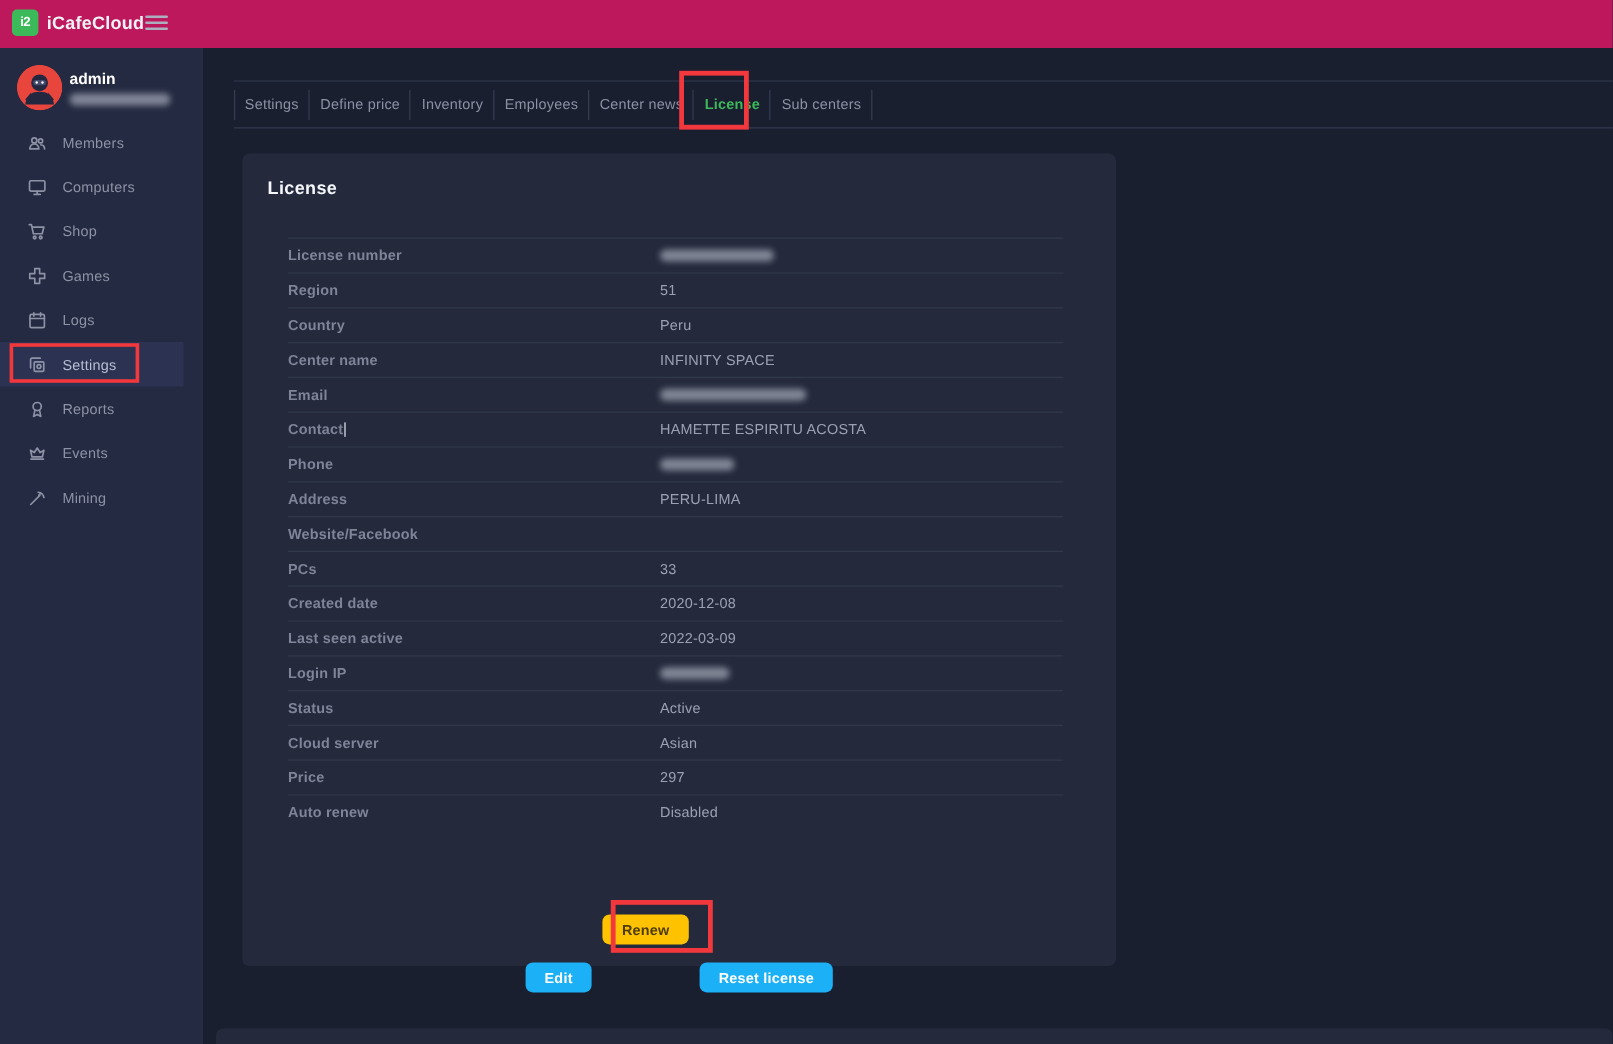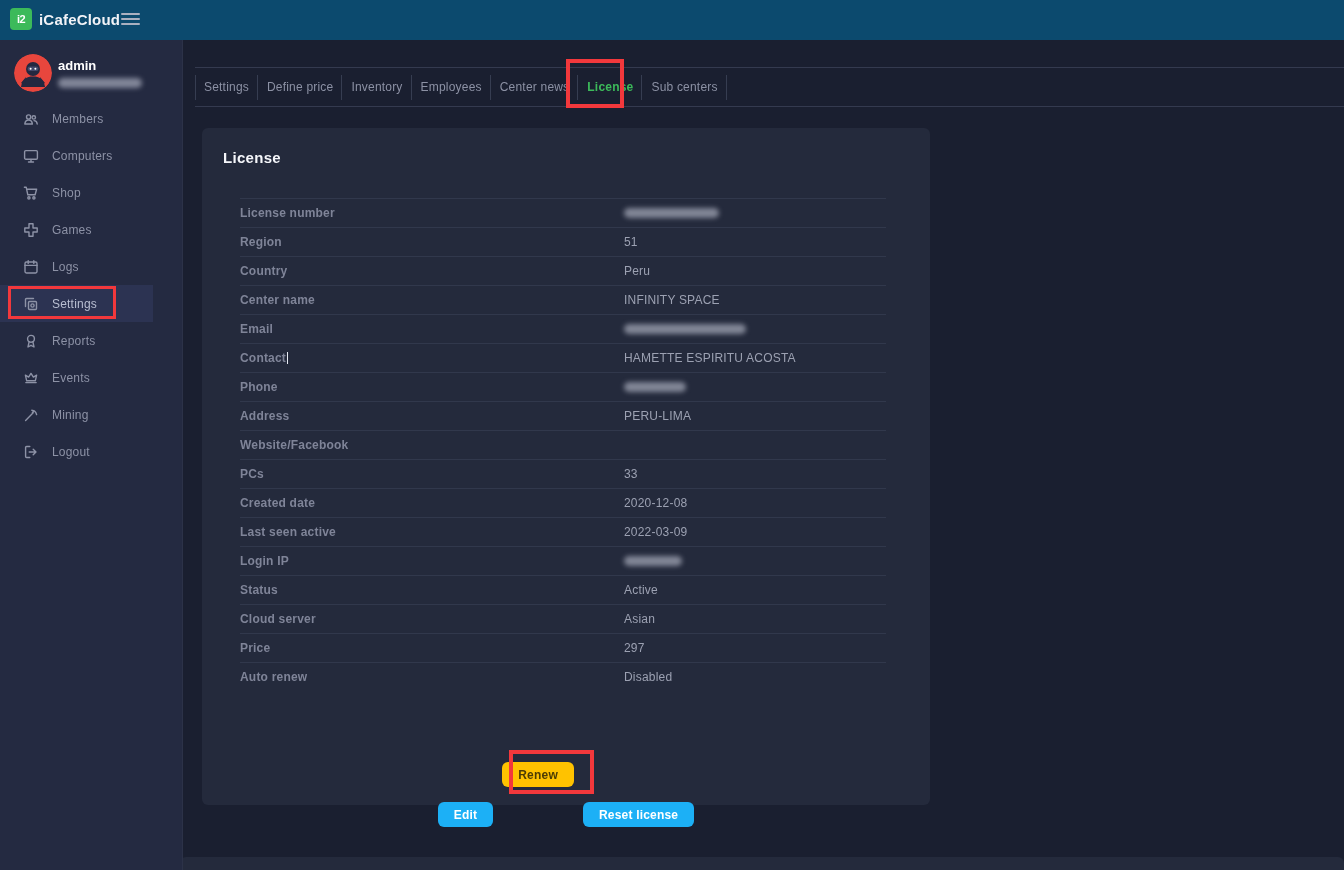--- a/index.html
+++ b/index.html
@@ -7,36 +7,36 @@
   body {
     font-family:"Liberation Sans", sans-serif;
     background:#1a1f30;
     position:relative;
     color:#9ca1b2;
   }
 
   
   .topbar {
     position:absolute; left:0; top:0; width:1344px; height:40px;
-    background:#0c4a6e; z-index:2;
+    background:#be185d; z-index:2;
   }
   .logo { position:absolute; left:10px; top:8px; display:flex; align-items:center; gap:7px; cursor:pointer; }
   .logo-badge {
     width:22px; height:22px; border-radius:4px; background:var(--green,#1ea64d);
     color:#fff; font-weight:bold; font-size:11px; display:flex; align-items:center; justify-content:center;
     letter-spacing:-0.5px;
   }
   .logo-text { color:#f2f3f7; font-size:15px; font-weight:600; letter-spacing:0.2px; }
   .hamburger { position:absolute; left:121px; top:13px; width:19px; cursor:pointer; }
   .hamburger span { display:block; width:19px; height:2px; background:#aab0c0; margin-bottom:3px; border-radius:1px; }
   .hamburger span:last-child { margin-bottom:0; }
 
   
   .sidebar {
-    position:absolute; left:0; top:40px; width:183px; height:830px;
+    position:absolute; left:0; top:40px; width:169px; height:830px;
     background:#242a41; border-right:1px solid rgba(255,255,255,0.04); z-index:1;
   }
   .user { position:absolute; left:0; top:10px; width:153px; height:56px; cursor:pointer; }
   .avatar { position:absolute; left:14px; top:4px; width:38px; height:38px; border-radius:50%; overflow:hidden; }
   .user-name { position:absolute; left:58px; top:8px; color:#fff; font-size:13px; font-weight:bold; }
   .user-sub { position:absolute; left:58px; top:28px; width:84px; height:9px; }
   .redacted-pill {
     display:inline-block; background:rgba(205,210,224,0.55); border-radius:5px;
     filter:blur(2.5px); height:10px; vertical-align:middle;
   }
@@ -73,21 +73,21 @@
   .tab.active { color:var(--green,#3cba5a); font-weight:bold; }
 
   
   .panel {
     position:absolute; left:49px; top:88px; width:728px; height:677px;
     background:#242a3c; border-radius:6px;
   }
   .panel-title { position:absolute; left:21px; top:21px; color:#f5f6fa; font-size:15px; font-weight:bold; letter-spacing:0.3px; }
   .table { position:absolute; left:38px; right:44px; top:70px; }
   .trow { height:29px; border-top:1px solid rgba(135,145,175,0.14); display:flex; align-items:center; }
-  .tlabel { width:384px; color:#7f8498; font-size:12px; font-weight:bold; letter-spacing:0.2px; }
+  .tlabel { width:310px; color:#7f8498; font-size:12px; font-weight:bold; letter-spacing:0.2px; }
   .tvalue { color:#9ca1b2; font-size:12px; letter-spacing:0.2px; display:flex; align-items:center; }
   .caret { display:inline-block; width:1px; height:12px; background:#e8ebf4; margin-left:1px; vertical-align:-2px; }
   .actions { position:absolute; left:0; right:0; top:634px; display:flex; justify-content:center; gap:9px; }
   .btn {
     height:25px; border:none; border-radius:6px; padding:0 16px;
     font-family:"Liberation Sans", sans-serif; font-size:12px; font-weight:bold; letter-spacing:0.2px;
     cursor:pointer;
   }
   .btn.blue { background:var(--blue,#1cb0f6); color:#fff;margin-top:40px; }
   .btn.yellow { background:var(--yellow,#ffc200); color:#4c3c04; }
@@ -214,29 +214,20 @@
       <div class="sb-item">
         <span class="sb-icon">
           <svg viewBox="0 0 16 16" fill="none" stroke="currentColor" stroke-width="1.4" stroke-linecap="round" stroke-linejoin="round">
             <path d="M2.6 13.4l7.6-7.6"></path>
             <path d="M8.8 3.2c2.4.2 4.3 2 4.8 4.4"></path>
             <path d="M9.4 5.6l1.5-1.5"></path>
           </svg>
         </span>
         <span class="sb-label">Mining</span>
       </div>
-      <div class="sb-item">
-        <span class="sb-icon">
-          <svg viewBox="0 0 16 16" fill="none" stroke="currentColor" stroke-width="1.4" stroke-linecap="round" stroke-linejoin="round">
-            <path d="M6.8 2.5H3.6a1 1 0 0 0-1 1v9a1 1 0 0 0 1 1h3.2"></path>
-            <path d="M10.2 5.2L13 8l-2.8 2.8M13 8H6.2"></path>
-          </svg>
-        </span>
-        <span class="sb-label">Logout</span>
-      </div>
     </nav>
 </div>
 
 <div class="main">
   <div class="tabstrip">
       <div class="tab">
         <span>Settings</span>
       </div>
       <div class="tab">
         <span>Define price</span>

